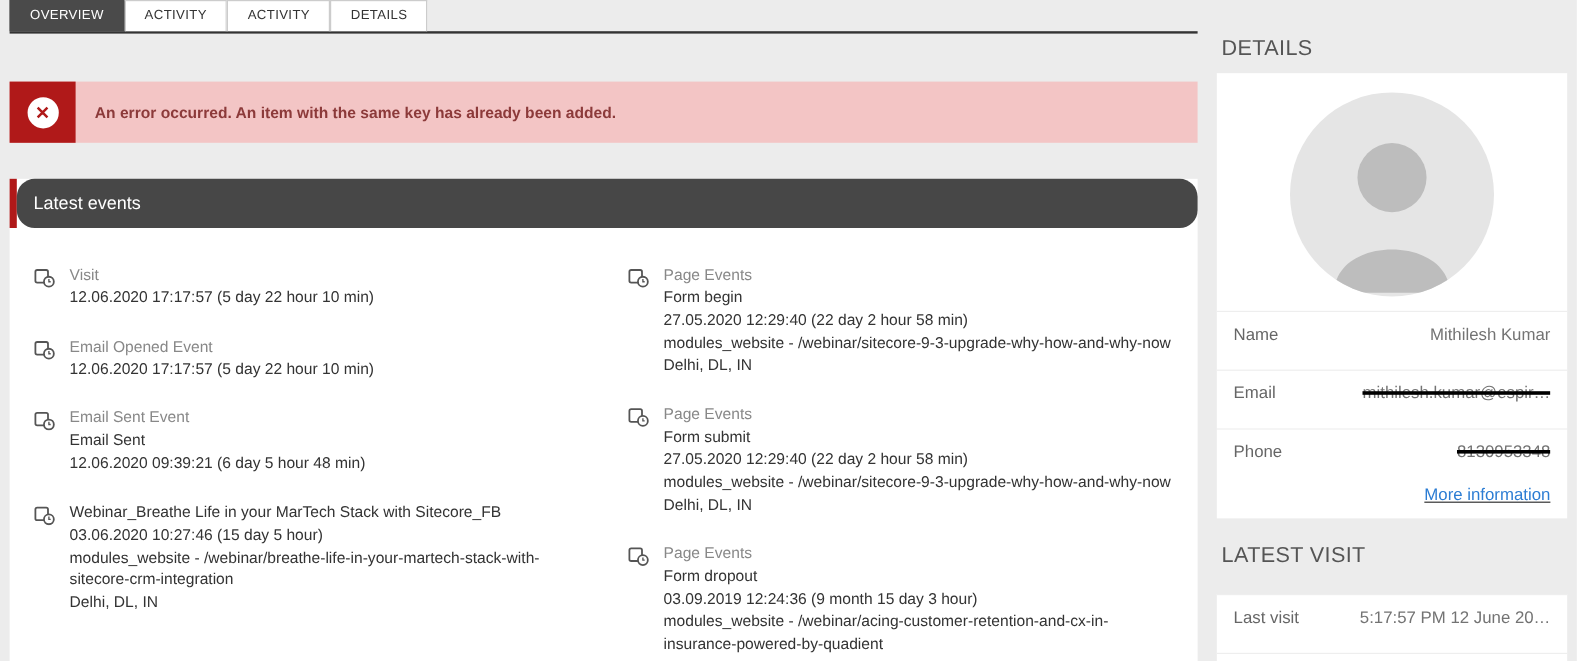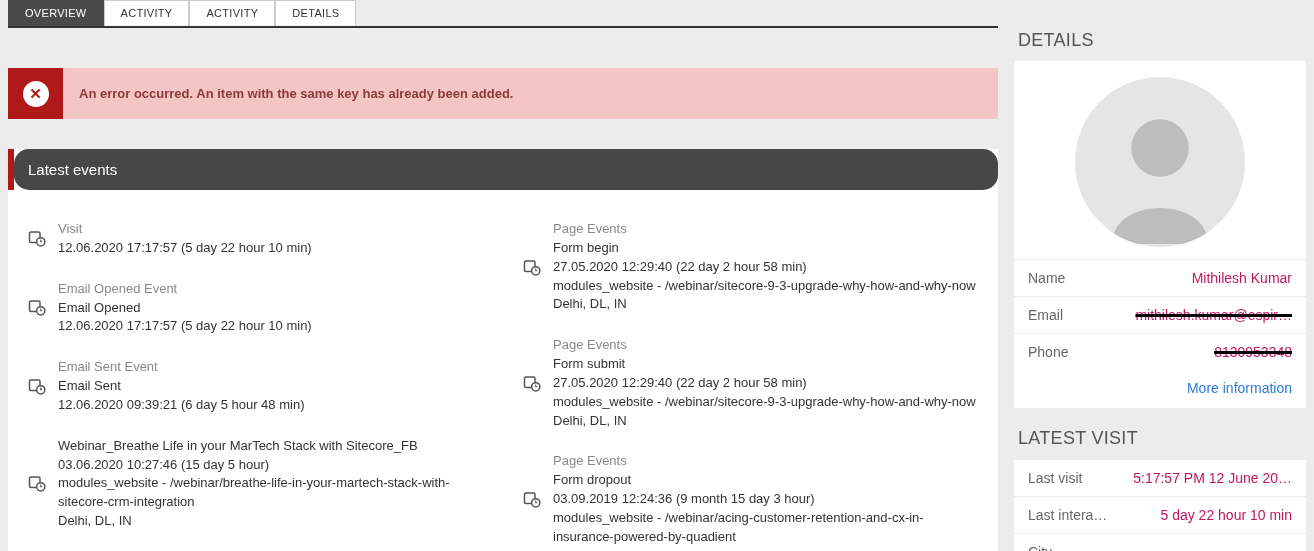--- a/index.html
+++ b/index.html
@@ -12,35 +12,35 @@
 .alert { display: flex; align-items: stretch; background: #f3c5c5; width: 990px; margin-top: 40px;}
 .alert-icon-wrap { background: #b01919; width: 55px; display:flex; align-items:center; justify-content:center;}
 .alert-icon { width: 26px; height: 26px; border-radius: 50%; background: #fff; display:flex; align-items:center; justify-content:center; color:#b01919; font-weight:bold; font-size:15px;}
 .alert-text { padding: 18px 16px; color: #8c3a3a; font-weight: 700; font-size: 13px;}
 .panel { width: 990px; margin-top: 30px; background: #fff; }
 .panel-header { display: flex; }
 .panel-accent { width: 6px; background: #b01919;}
 .panel-title { flex: 1; background: #474747; color: #fff; padding: 12px 14px; font-size: 15px; border-radius: 15px;}
 .events-wrap { display: flex; padding: 30px 0 10px 0;}
 .events-col { flex: 1; padding: 0 20px;}
-.event { display: flex; margin-bottom: 22px; align-items: center; }
+.event { display: flex; margin-bottom: 22px; }
 .ev-icon { width: 22px; flex-shrink: 0; padding-top: 2px; color: #555;}
 .ev-body { padding-left: 8px; line-height: 1.45; font-size: 13px;}
 .ev-label { color: #888; }
 .sidebar { width: 308px; padding: 10px 8px 0 8px; }
 .side-h { font-size: 18px; color: #555; letter-spacing: .3px; padding: 20px 4px 10px 4px; font-weight: 400;}
 .profile-card { background: #fff; padding: 16px 0 12px 0;}
 .avatar { width: 170px; height: 170px; margin: 0 auto 12px auto; border-radius: 50%; background: #e5e5e5; display:flex; align-items:flex-end; justify-content:center; overflow:hidden;}
 .avatar svg { width: 120px; height: 150px; }
-.kv { display:flex; justify-content: space-between; align-items:center; padding: 10px 14px; border-top: 1px solid #eee; font-size: 14px;}
+.kv { display:flex; justify-content: space-between; align-items:center; padding: 10px 14px; border-top: 1px solid #eee; font-size: 14px; margin-top: 12px;}
 .kv:first-of-type { border-top: 1px solid #eee;}
 .kv .k { color: #666;}
-.kv .v { color: #be185d; text-align: right; max-width: 180px; white-space: nowrap; overflow: hidden; text-overflow: ellipsis;}
+.kv .v { color: #737373; text-align: right; max-width: 180px; white-space: nowrap; overflow: hidden; text-overflow: ellipsis;}
 .redacted { text-decoration: line-through; text-decoration-thickness: 3px; text-decoration-color: #000;}
-.more-link { text-align: right; padding: 10px 14px 0 14px;}
+.more-link { text-align: right; padding: 10px 14px 0 14px; text-decoration: underline;}
 .more-link a { color: #2b7cd3; text-decoration: none; font-size: 14px;}
 .visit-card { background: #fff;}
 .cal-svg { width: 18px; height: 18px;}
 </style>
 </head>
 <body>
 
 <div class="page">
   <div class="main-col">
     <div class="tabs">
@@ -76,21 +76,20 @@
             </div>
           </div>
           <div class="event">
             <div class="ev-icon"><svg class="cal-svg" viewBox="0 0 24 24">
                   <rect x="2" y="4" width="14" height="14" rx="2" fill="none" stroke="#555" stroke-width="2"></rect>
                   <circle cx="17" cy="17" r="5.5" fill="#fff" stroke="#555" stroke-width="2"></circle>
                   <path d="M17 14v3h2" stroke="#555" stroke-width="1.5" fill="none"></path>
                 </svg></div>
             <div class="ev-body">
               <div class="ev-label">Email Opened Event</div>
-              <div>Email Opened</div>
               <div>12.06.2020 17:17:57 (5 day 22 hour 10 min)</div>
             </div>
           </div>
           <div class="event">
             <div class="ev-icon"><svg class="cal-svg" viewBox="0 0 24 24">
                   <rect x="2" y="4" width="14" height="14" rx="2" fill="none" stroke="#555" stroke-width="2"></rect>
                   <circle cx="17" cy="17" r="5.5" fill="#fff" stroke="#555" stroke-width="2"></circle>
                   <path d="M17 14v3h2" stroke="#555" stroke-width="1.5" fill="none"></path>
                 </svg></div>
             <div class="ev-body">

